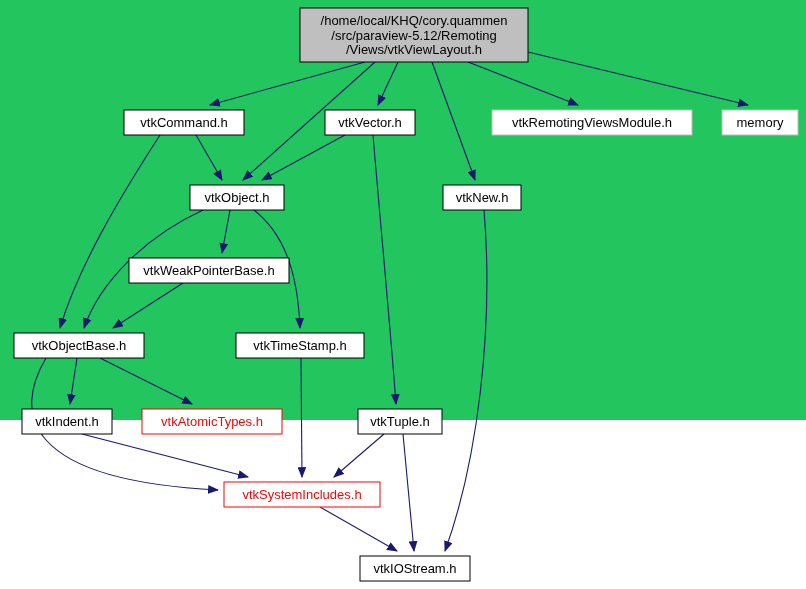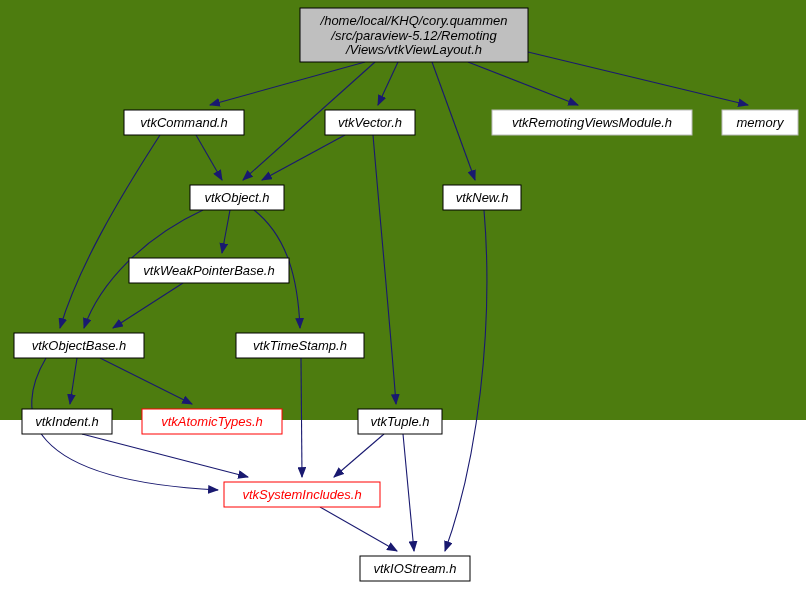--- a/index.html
+++ b/index.html
@@ -8,22 +8,21 @@
     background: #ffffff;
     width: 806px;
     height: 589px;
     overflow: hidden;
     font-family: "Liberation Sans", sans-serif;
   }
   .canvas {
     position: relative;
     width: 806px;
     height: 420px;
-    background: #4d7c0f;
-    font-style: italic;
+    background: #22c55e;
   }
   svg {
     display: block;
   }
   .edge {
     fill: none;
     stroke-width: 1.1;
   }
   .node-box {
     stroke-width: 1;

